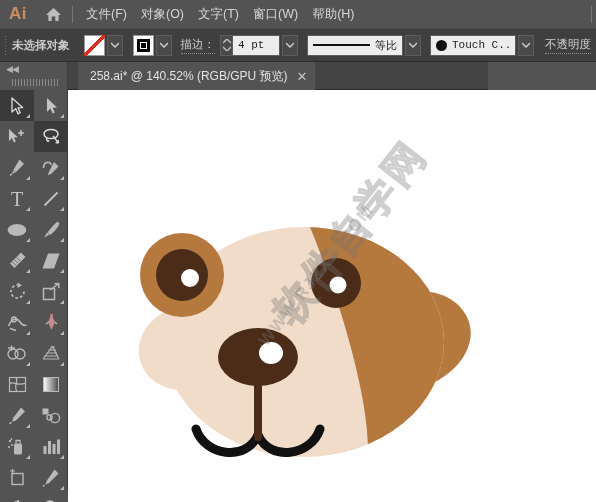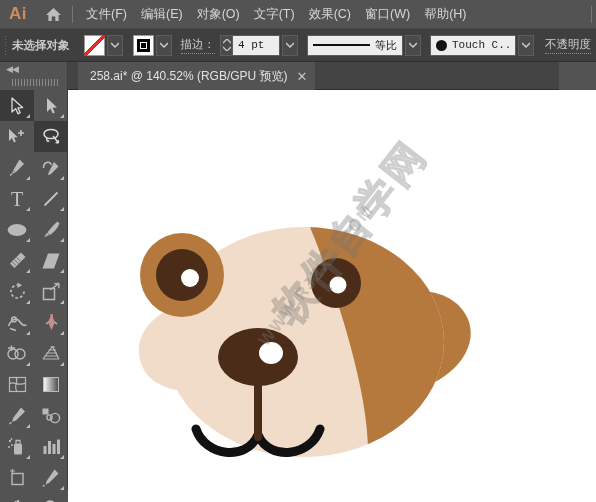--- a/index.html
+++ b/index.html
@@ -97,21 +97,21 @@
   .brush-field {
     height: 21px; background: #ededed; border:1px solid #5d5d5d;
     display: flex; align-items: center; padding: 0 5px; gap: 5px;
     width: 86px;
   }
   .brush-dot { width: 11px; height: 11px; border-radius: 50%; background: #111; flex: none;}
   .brush-txt { color:#1d1d1d; font-size: 11px; font-family:"Liberation Mono","DejaVu Sans Mono",monospace; white-space: nowrap; overflow:hidden;}
 
   
   #tabbar {
-    position: absolute; left: 68px; top: 62px; width: 491px; height: 28px;
+    position: absolute; left: 68px; top: 62px; width: 420px; height: 28px;
     background: #444444;
     border-bottom: 1px solid #2d2d2d;
   }
   #tab {
     position: absolute; left: 10px; top: 0; height: 28px;
     background: #535353;
     display: flex; align-items: center; padding: 0 7px 0 12px; gap: 9px;
     cursor: pointer;
   }
   #tab-title { color: #e2e2e2; font-size: 12px; white-space: nowrap; }
@@ -200,24 +200,22 @@
 
   <div id="menubar">
     <div id="ai-logo">Ai</div>
     <div id="home-icon">
       <svg width="17" height="15" viewBox="0 0 17 15">
         <path d="M8.5 1 L16 8 L13.6 8 L13.6 14 L10.3 14 L10.3 9.6 L6.7 9.6 L6.7 14 L3.4 14 L3.4 8 L1 8 Z" fill="#bdbdbd"></path>
       </svg>
     </div>
     <div class="menu-divider"></div>
     <div class="menu-item">文件(F)</div>
-    <div class="menu-item">编辑(E)</div>
     <div class="menu-item">对象(O)</div>
     <div class="menu-item">文字(T)</div>
-    <div class="menu-item">效果(C)</div>
     <div class="menu-item">窗口(W)</div>
     <div class="menu-item">帮助(H)</div>
     <div class="menu-divider-right"></div>
   </div>
 
   <div id="controlbar">
     <div id="cb-grip"></div>
     <div id="cb-status">未选择对象</div>
 
     <div class="cb-group" style="margin-left:14px;">

